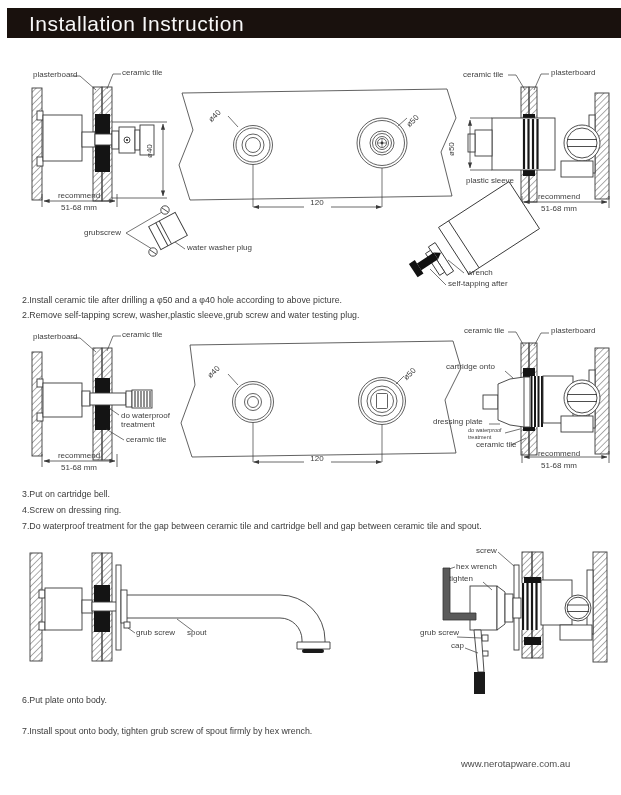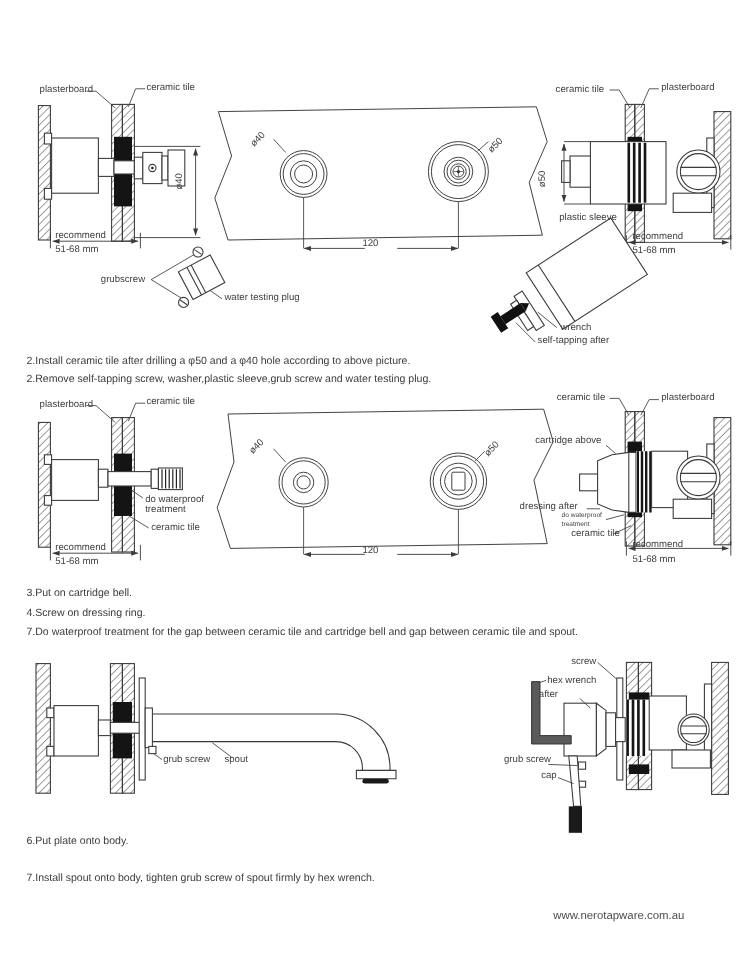--- a/index.html
+++ b/index.html
@@ -2,32 +2,35 @@
 <html><head>
 <meta charset="utf-8">
 <style>
   html,body{margin:0;padding:0;background:#e8e8e8;}
   #page{position:relative;width:621px;height:795px;background:#ffffff;overflow:hidden;
         font-family:"Liberation Sans",sans-serif;}
   #hdr{position:absolute;left:7px;top:8px;width:614px;height:30px;background:#19110d;}
   #hdr span{position:absolute;left:22px;top:4px;font-size:21px;color:#f7f7f7;letter-spacing:.5px;white-space:nowrap;}
   svg.row{position:absolute;left:0;}
   .lbl{position:absolute;font-size:8px;color:#3e3e3e;white-space:nowrap;line-height:1;}
-  .c{}
+  .c{text-align:center;}
   .sm{font-size:5.5px;}
   .rv{transform:rotate(-90deg);transform-origin:0 100%;}
   .rd{transform:rotate(-45deg);transform-origin:0 100%;}
   .instr{position:absolute;left:22px;font-size:8.8px;color:#3b3b3b;white-space:nowrap;line-height:1;}
   #site{position:absolute;left:461px;top:758px;font-size:9.5px;color:#4c4c4c;white-space:nowrap;}
 </style>
 </head>
 <body>
 
 <div id="page">
 
+  <div id="hdr">
+    <span>Installation Instruction</span>
+  </div>
 
   <svg class="row" style="top:60px" width="621" height="245" viewBox="0 0 621 245">
     <defs>
       <pattern id="h1" patternUnits="userSpaceOnUse" width="4.5" height="4.5" patternTransform="rotate(45)">
         <line x1="0" y1="0" x2="0" y2="4.5" stroke="#5a5a5a" stroke-width="1"></line>
       </pattern>
       <marker id="ar1" viewBox="0 0 8 8" refX="7.5" refY="4" markerWidth="8" markerHeight="8" orient="auto-start-reverse">
         <path d="M0,1.2 L8,4 L0,6.8 Z" fill="#3a3a3a"></path>
       </marker>
     </defs>
@@ -163,21 +166,21 @@
       </g>
     </g>
   </svg>
 
   <span class="lbl" style="left:33px;top:71px">plasterboard</span>
   <span class="lbl" style="left:122px;top:69px">ceramic tile</span>
   <span class="lbl rv" style="left:154px;top:150px">ø40</span>
   <span class="lbl c" style="left:46px;top:192px;width:66px">recommend</span>
   <span class="lbl c" style="left:46px;top:204px;width:66px">51-68 mm</span>
   <span class="lbl" style="left:84px;top:229px">grubscrew</span>
-  <span class="lbl" style="left:187px;top:244px">water testing plug</span>
+  <span class="lbl" style="left:187px;top:244px">water washer plug</span>
   <span class="lbl rd" style="left:213px;top:116px">ø40</span>
   <span class="lbl rd" style="left:411px;top:121px">ø50</span>
   <span class="lbl c" style="left:302px;top:199px;width:30px">120</span>
   <span class="lbl" style="left:463px;top:71px">ceramic tile</span>
   <span class="lbl" style="left:551px;top:69px">plasterboard</span>
   <span class="lbl rv" style="left:456px;top:148px">ø50</span>
   <span class="lbl" style="left:466px;top:177px">plastic sleeve</span>
   <span class="lbl c" style="left:527px;top:193px;width:64px">recommend</span>
   <span class="lbl c" style="left:527px;top:205px;width:64px">51-68 mm</span>
   <span class="lbl" style="left:467px;top:269px">wrench</span>
@@ -304,22 +307,22 @@
   <span class="lbl" style="left:121px;top:412px">do waterproof</span>
   <span class="lbl" style="left:121px;top:421px">treatment</span>
   <span class="lbl" style="left:126px;top:436px">ceramic tile</span>
   <span class="lbl c" style="left:46px;top:452px;width:66px">recommend</span>
   <span class="lbl c" style="left:46px;top:464px;width:66px">51-68 mm</span>
   <span class="lbl rd" style="left:212px;top:372px">ø40</span>
   <span class="lbl rd" style="left:408px;top:374px">ø50</span>
   <span class="lbl c" style="left:302px;top:455px;width:30px">120</span>
   <span class="lbl" style="left:464px;top:327px">ceramic tile</span>
   <span class="lbl" style="left:551px;top:327px">plasterboard</span>
-  <span class="lbl" style="left:446px;top:363px">cartridge above</span>
-  <span class="lbl" style="left:433px;top:418px">dressing after</span>
+  <span class="lbl" style="left:446px;top:363px">cartridge onto</span>
+  <span class="lbl" style="left:433px;top:418px">dressing plate</span>
   <span class="lbl sm" style="left:468px;top:428px">do waterproof</span>
   <span class="lbl sm" style="left:468px;top:435px">treatment</span>
   <span class="lbl" style="left:476px;top:441px">ceramic tile</span>
   <span class="lbl c" style="left:527px;top:450px;width:64px">recommend</span>
   <span class="lbl c" style="left:527px;top:462px;width:64px">51-68 mm</span>
 
   <span class="instr" style="top:490px">3.Put on cartridge bell.</span>
   <span class="instr" style="top:506px">4.Screw on dressing ring.</span>
   <span class="instr" style="top:522px">7.Do waterproof treatment for the gap between ceramic tile and cartridge bell and gap between ceramic tile and spout.</span>
 
@@ -396,21 +399,21 @@
         <line x1="457" y1="97" x2="481" y2="98"></line>
         <line x1="465" y1="108" x2="478" y2="113"></line>
       </g>
     </g>
   </svg>
 
   <span class="lbl" style="left:136px;top:629px">grub screw</span>
   <span class="lbl" style="left:187px;top:629px">spout</span>
   <span class="lbl" style="left:476px;top:547px">screw</span>
   <span class="lbl" style="left:456px;top:563px">hex wrench</span>
-  <span class="lbl" style="left:449px;top:575px">after</span>
+  <span class="lbl" style="left:449px;top:575px">tighten</span>
   <span class="lbl" style="left:420px;top:629px">grub screw</span>
   <span class="lbl" style="left:451px;top:642px">cap</span>
 
   <span class="instr" style="top:696px">6.Put plate onto body.</span>
   <span class="instr" style="top:727px">7.Install spout onto body, tighten grub screw of spout firmly by hex wrench.</span>
 
   <span id="site">www.nerotapware.com.au</span>
 </div>
 
 </body></html>

